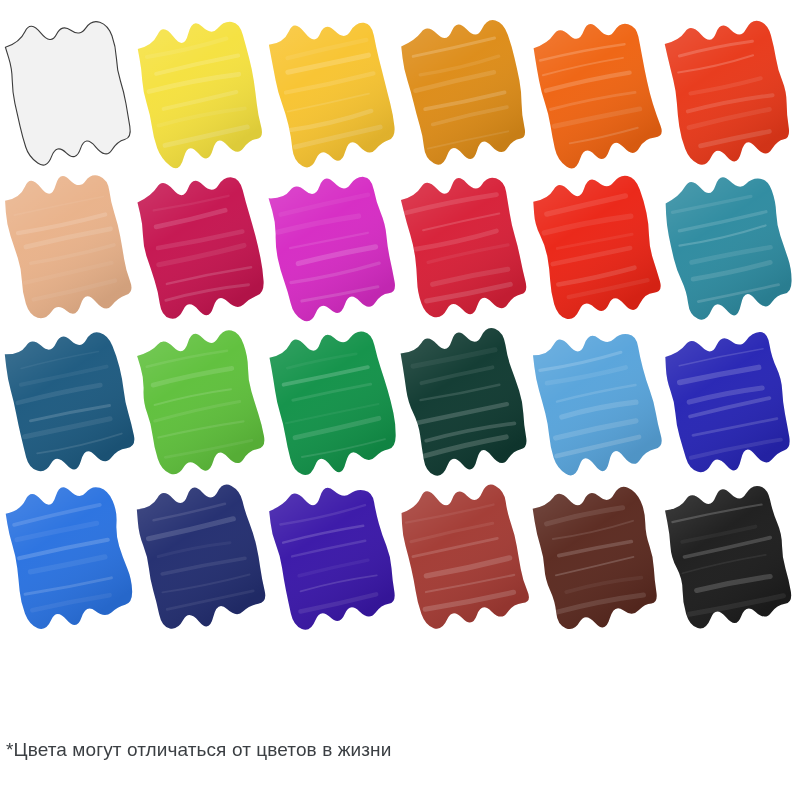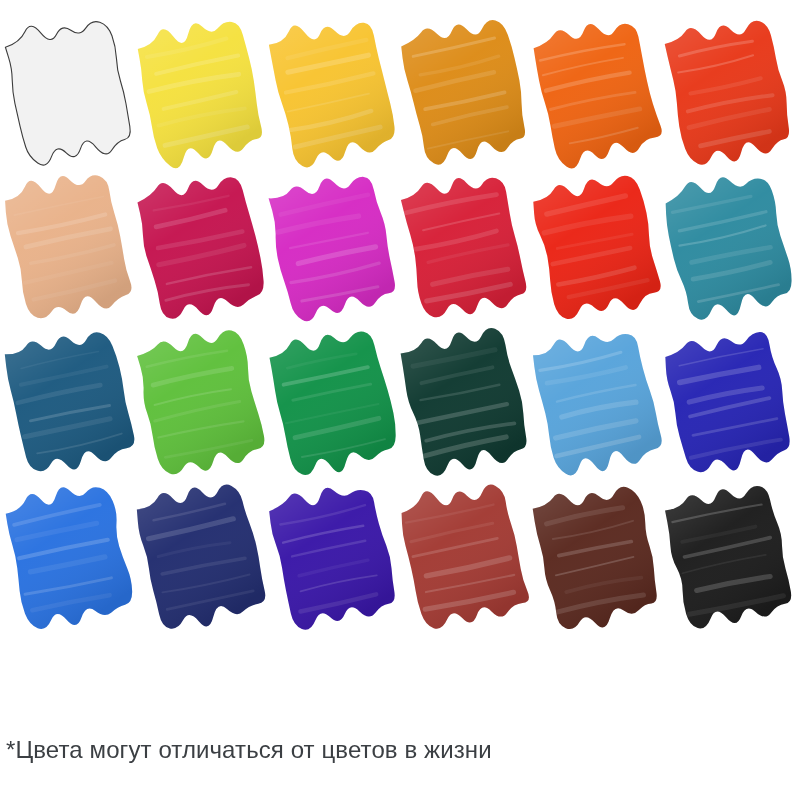--- a/index.html
+++ b/index.html
@@ -51,21 +51,21 @@
   .swatch-svg {
     display: block;
     width: 133px;
     height: 155px;
   }
 
   .caption-note {
     position: absolute;
     left: 6px;
     top: 737px;
-    font-size: 24px;
+    font-size: 19px;
     line-height: 26px;
     color: #3b3f43;
     letter-spacing: 0.1px;
     white-space: nowrap;
   }
 </style>
 </head>
 <body style="background: rgb(255, 255, 255);">
 
 <div id="swatch-board">

